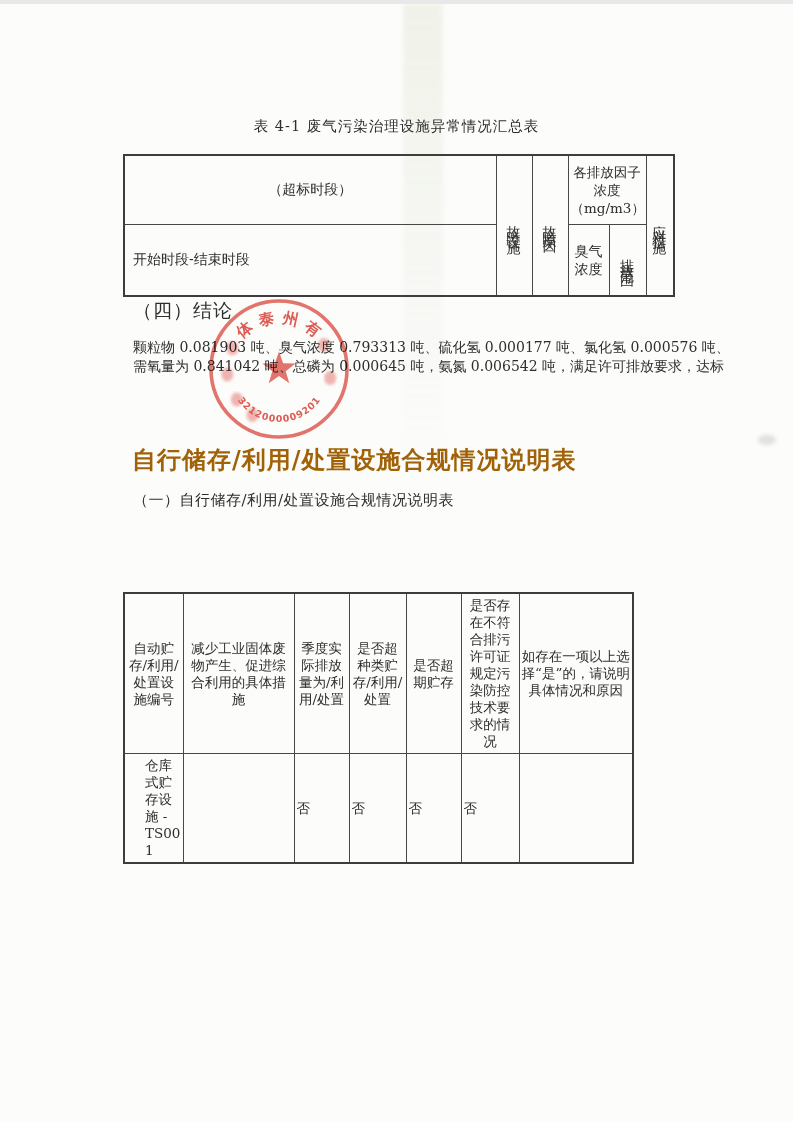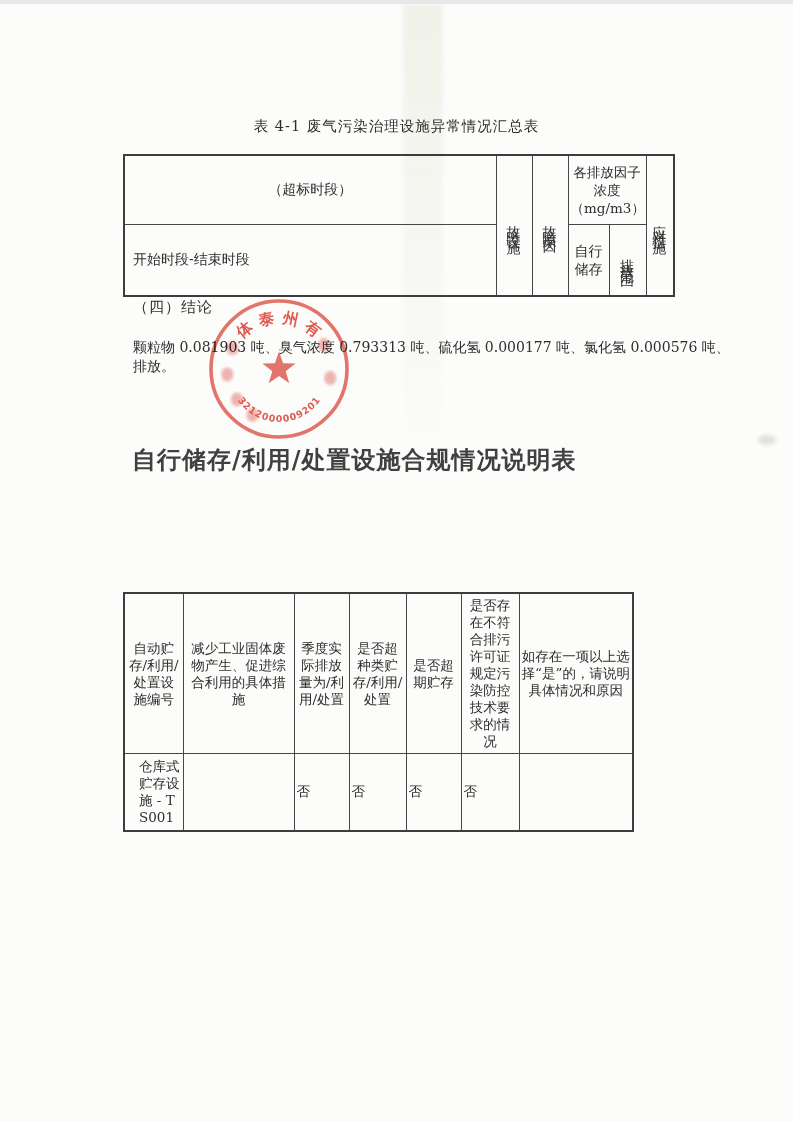--- a/index.html
+++ b/index.html
@@ -17,24 +17,24 @@
     filter:blur(2px);pointer-events:none;
   }
   .edge-smudge{
     left:758px;top:431px;width:18px;height:10px;border-radius:50%;
     background:rgba(150,150,150,.28);filter:blur(2px);
   }
   
   .tcap{left:0;width:793px;text-align:center;font-size:14.5px;letter-spacing:1px;}
   .cap41{top:113px;}
   .cap51{top:550px;}
-  .sec-h{left:133px;top:294px;font-size:15px;letter-spacing:1px;}
+  .sec-h{left:133px;top:294px;font-size:19px;letter-spacing:1px;}
   .big-h{
     left:132px;top:440px;font-size:24px;font-weight:bold;letter-spacing:1px;
-    font-family:"DejaVu Sans","Liberation Sans",sans-serif;color:#404040;
+    font-family:"DejaVu Sans","Liberation Sans",sans-serif;color:#a16207;
   }
   .sub-h{left:133px;top:487px;font-size:15px;letter-spacing:.5px;}
   
   .para{left:133px;top:334px;width:540px;font-size:14px;line-height:19.2px;}
   .para div{white-space:nowrap;}
   
   table{border-collapse:collapse;table-layout:fixed;}
   td{border:1.4px solid #474747;vertical-align:middle;text-align:center;
      font-size:14px;padding:2px;overflow:hidden;}
   .t41{left:123px;top:150px;width:550px;height:143px;border:2px solid #3d3d3d;}
@@ -79,33 +79,33 @@
       </td>
       <td colspan="2" class="pre" style="font-size:13.5px">各排放因子
 浓度
 （mg/m3）</td>
       <td rowspan="2">
         <span class="vert">应对措施</span>
       </td>
     </tr>
     <tr style="height:66px">
       <td class="left-cell">开始时段-结束时段</td>
-      <td style="line-height:18px">自行储存</td>
+      <td style="line-height:18px">臭气浓度</td>
       <td>
         <span class="vert">排放范围</span>
       </td>
     </tr>
   </tbody>
     </table>
 
   <div class="abs sec-h">（四）结论</div>
 
   <div class="abs para">
     <div>颗粒物 0.081903 吨、臭气浓度 0.793313 吨、硫化氢 0.000177 吨、氯化氢 0.000576 吨、</div>
-    <div>排放。</div>
+    <div>需氧量为 0.841042 吨、总磷为 0.000645 吨，氨氮 0.006542 吨，满足许可排放要求，达标</div>
   </div>
 
   <svg id="stamp-svg" class="abs stamp" viewBox="0 0 148 148">
     <defs>
         <filter id="blur2">
           <feGaussianBlur stdDeviation="1.6"></feGaussianBlur>
         </filter>
       </defs>
     <circle id="stamp-circle" cx="74" cy="74" r="68" fill="none" stroke-width="3.6" opacity=".85" stroke="#dd4b40"></circle>
   <text x="42.60126475839142" y="38.81145156605718" transform="rotate(-38 42.60126475839142 38.81145156605718)" fill="#dd4b40" font-size="15.5" text-anchor="middle" font-weight="bold" font-family="&quot;DejaVu Sans&quot;,sans-serif">体</text>
@@ -128,20 +128,21 @@
       <polygon points="74.0,56.5 78.1,68.3 90.6,68.6 80.7,76.2 84.3,88.2 74.0,81.0 63.7,88.2 67.3,76.2 57.4,68.6 69.9,68.3" fill="#dd4b40" opacity=".85"></polygon>
       <ellipse cx="27.409181660227354" cy="53.256431203134184" rx="6" ry="7" fill="#dd4b40" opacity=".45" filter="url(#blur2)"></ellipse>
       <ellipse cx="119.03032723580527" cy="50.05695029791957" rx="6" ry="7" fill="#dd4b40" opacity=".45" filter="url(#blur2)"></ellipse>
       <ellipse cx="22.284861440849788" cy="79.43548008991799" rx="6" ry="7" fill="#dd4b40" opacity=".45" filter="url(#blur2)"></ellipse>
       <ellipse cx="31.931116292502736" cy="104.5648331192086" rx="6" ry="7" fill="#dd4b40" opacity=".45" filter="url(#blur2)"></ellipse>
       <ellipse cx="47.5" cy="119.89934640057525" rx="6" ry="7" fill="#dd4b40" opacity=".45" filter="url(#blur2)"></ellipse>
       <ellipse cx="125.21000315663483" cy="83.02970523868038" rx="6" ry="7" fill="#dd4b40" opacity=".45" filter="url(#blur2)"></ellipse>
     </svg>
 
   <div class="abs big-h">自行储存/利用/处置设施合规情况说明表</div>
+  <div class="abs sub-h">（一）自行储存/利用/处置设施合规情况说明表</div>
 
   <table class="abs t51">
     <colgroup>
       <col style="width:59px">
         <col style="width:111px">
         <col style="width:55px">
       <col style="width:57px">
         <col style="width:55px">
         <col style="width:58px">
         <col style="width:114px">
@@ -150,21 +151,21 @@
         <tr style="height:133px">
       <td>自动贮存/利用/处置设施编号</td>
       <td>减少工业固体废物产生、促进综合利用的具体措施</td>
       <td>季度实际排放量为/利用/处置</td>
       <td>是否超种类贮存/利用/处置</td>
       <td>是否超期贮存</td>
       <td>是否存在不符合排污许可证规定污染防控技术要求的情况</td>
       <td>如存在一项以上选择“是”的，请说明具体情况和原因</td>
     </tr>
     <tr style="height:77px">
-      <td class="left-cell" style="padding-left:14px">仓库式贮存设施 - TS001</td>
+      <td class="left-cell" style="padding-left:20px">仓库式贮存设施 - TS001</td>
       <td></td>
       <td class="left-cell">否</td>
       <td class="left-cell">否</td>
       <td class="left-cell">否</td>
       <td class="left-cell">否</td>
       <td></td>
     </tr>
   </tbody>
     </table>
 

